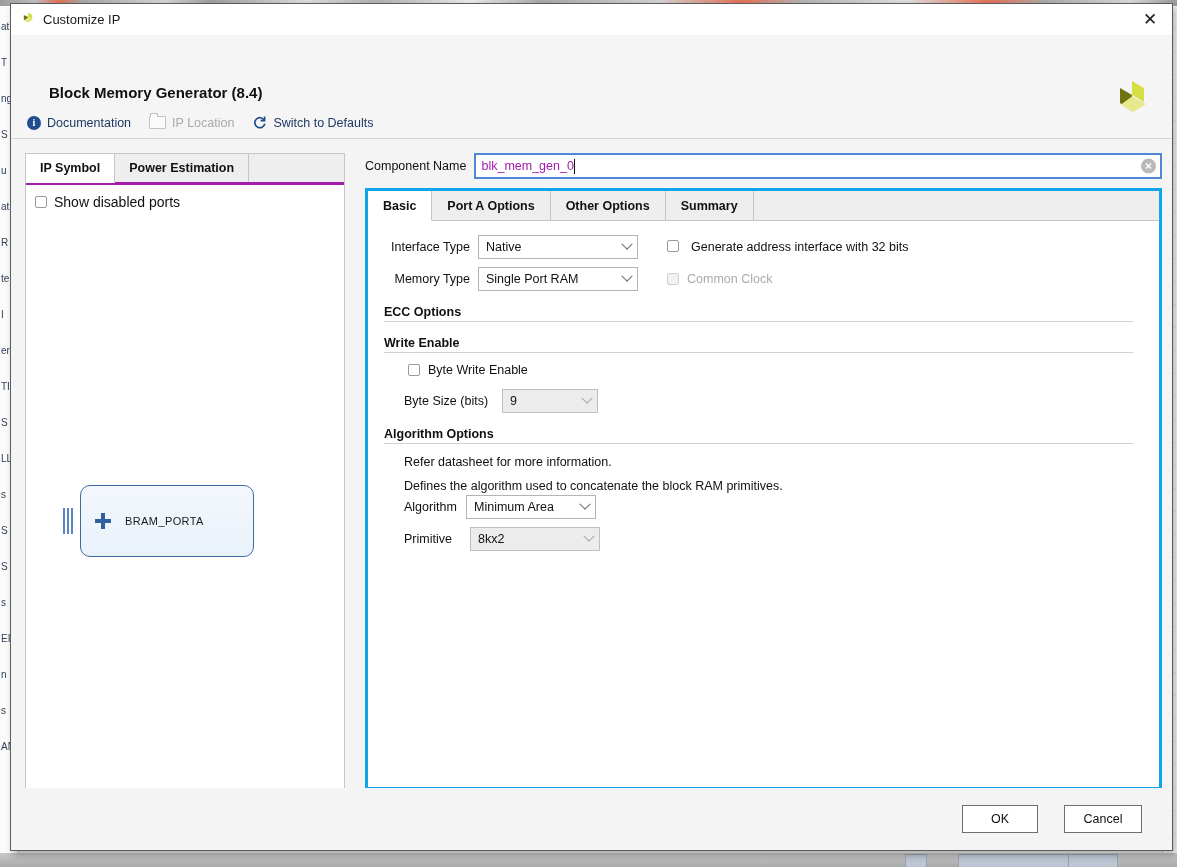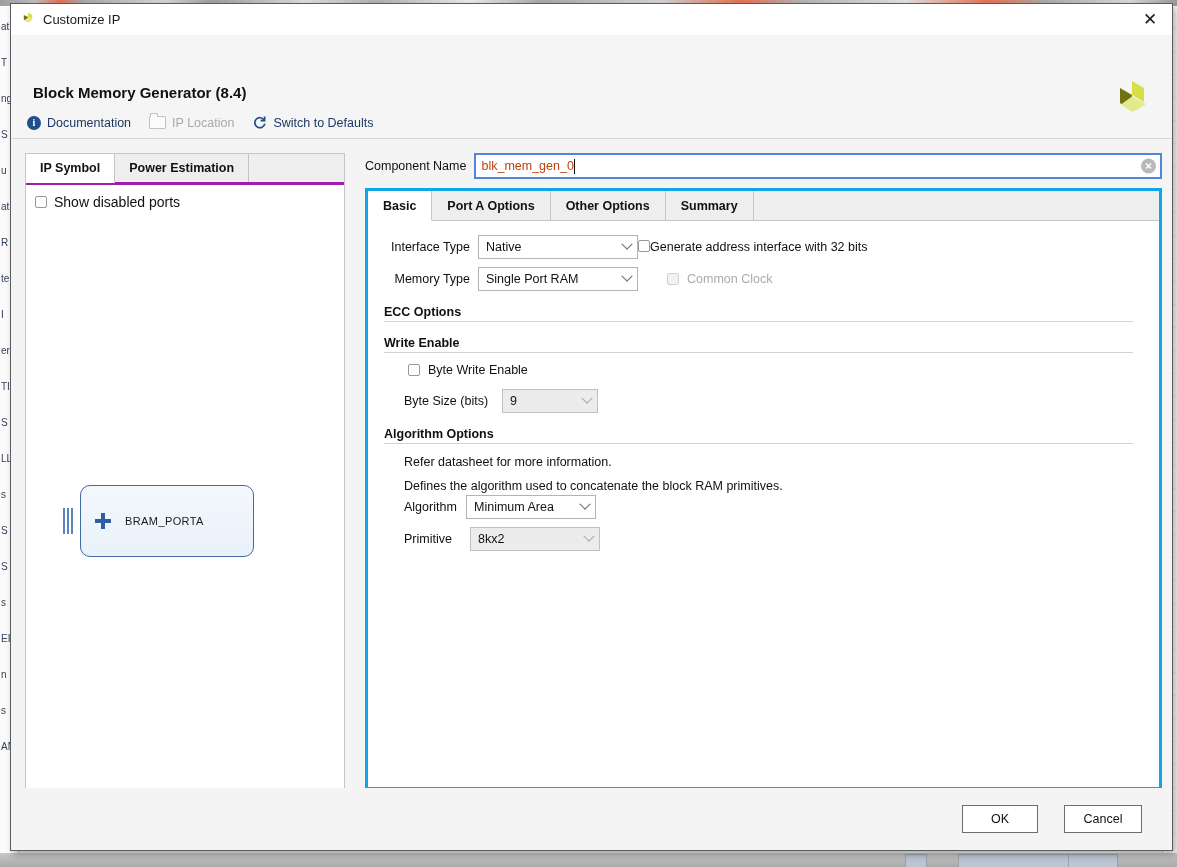--- a/index.html
+++ b/index.html
@@ -99,21 +99,21 @@
     height: 104px;
     min-height: 104px;
     box-sizing: border-box;
   }
   .header h1 {
     margin: 0;
     font-size: 15px;
     font-weight: bold;
     color: #101010;
     position: absolute;
-    left: 22px; top: 57px;
+    left: 38px; top: 57px;
     transform: translateY(-50%);
   }
   .header .logo {
     position: absolute; right: 18px; top: 44px;
     width: 44px; height: 40px;
   }
   .toolbar {
     position: absolute; left: 16px; bottom: 8px;
     display: flex; align-items: center; gap: 18px;
   }
@@ -258,21 +258,21 @@
     flex: 1;
     height: 26px;
     border: 2px solid #4f86d6;
     background: #ffffff;
     display: flex; align-items: center;
     padding: 0 3px 0 5px;
     box-sizing: border-box;
     position: relative;
   }
   .cname-value {
-    font-size: 12.5px; color: #c2410c;
+    font-size: 12.5px; color: #a21caf;
     font-family: "Liberation Sans", sans-serif;
   }
   .caret {
     width: 1px; height: 15px; background: #101010;
     margin-left: 0px;
     animation: blink 1.05s step-end infinite;
   }
   @keyframes blink { 50% { opacity: 0; } }
   .clear-ico {
     position: absolute; right: 4px; top: 50%; transform: translateY(-50%);
@@ -573,21 +573,21 @@
         </div>
 
         <div class="pane-content">
 
           <div class="frow">
             <span class="flabel" style="width:86px">Interface Type</span>
             <div class="combo" style="width:160px;margin-left:8px">
               <span>Native</span>
               <span class="chev"></span>
             </div>
-            <span style="display:flex;align-items:flex-start;gap:0;">
+            <span style="display:flex;align-items:flex-start;gap:12px;margin-left:29px">
               <span class="checkbox"></span>
               <span class="flabel">Generate address interface with 32 bits</span>
             </span>
           </div>
 
           <div class="frow">
             <span class="flabel" style="width:86px">Memory Type</span>
             <div class="combo" style="width:160px;margin-left:8px">
               <span>Single Port RAM</span>
               <span class="chev"></span>

